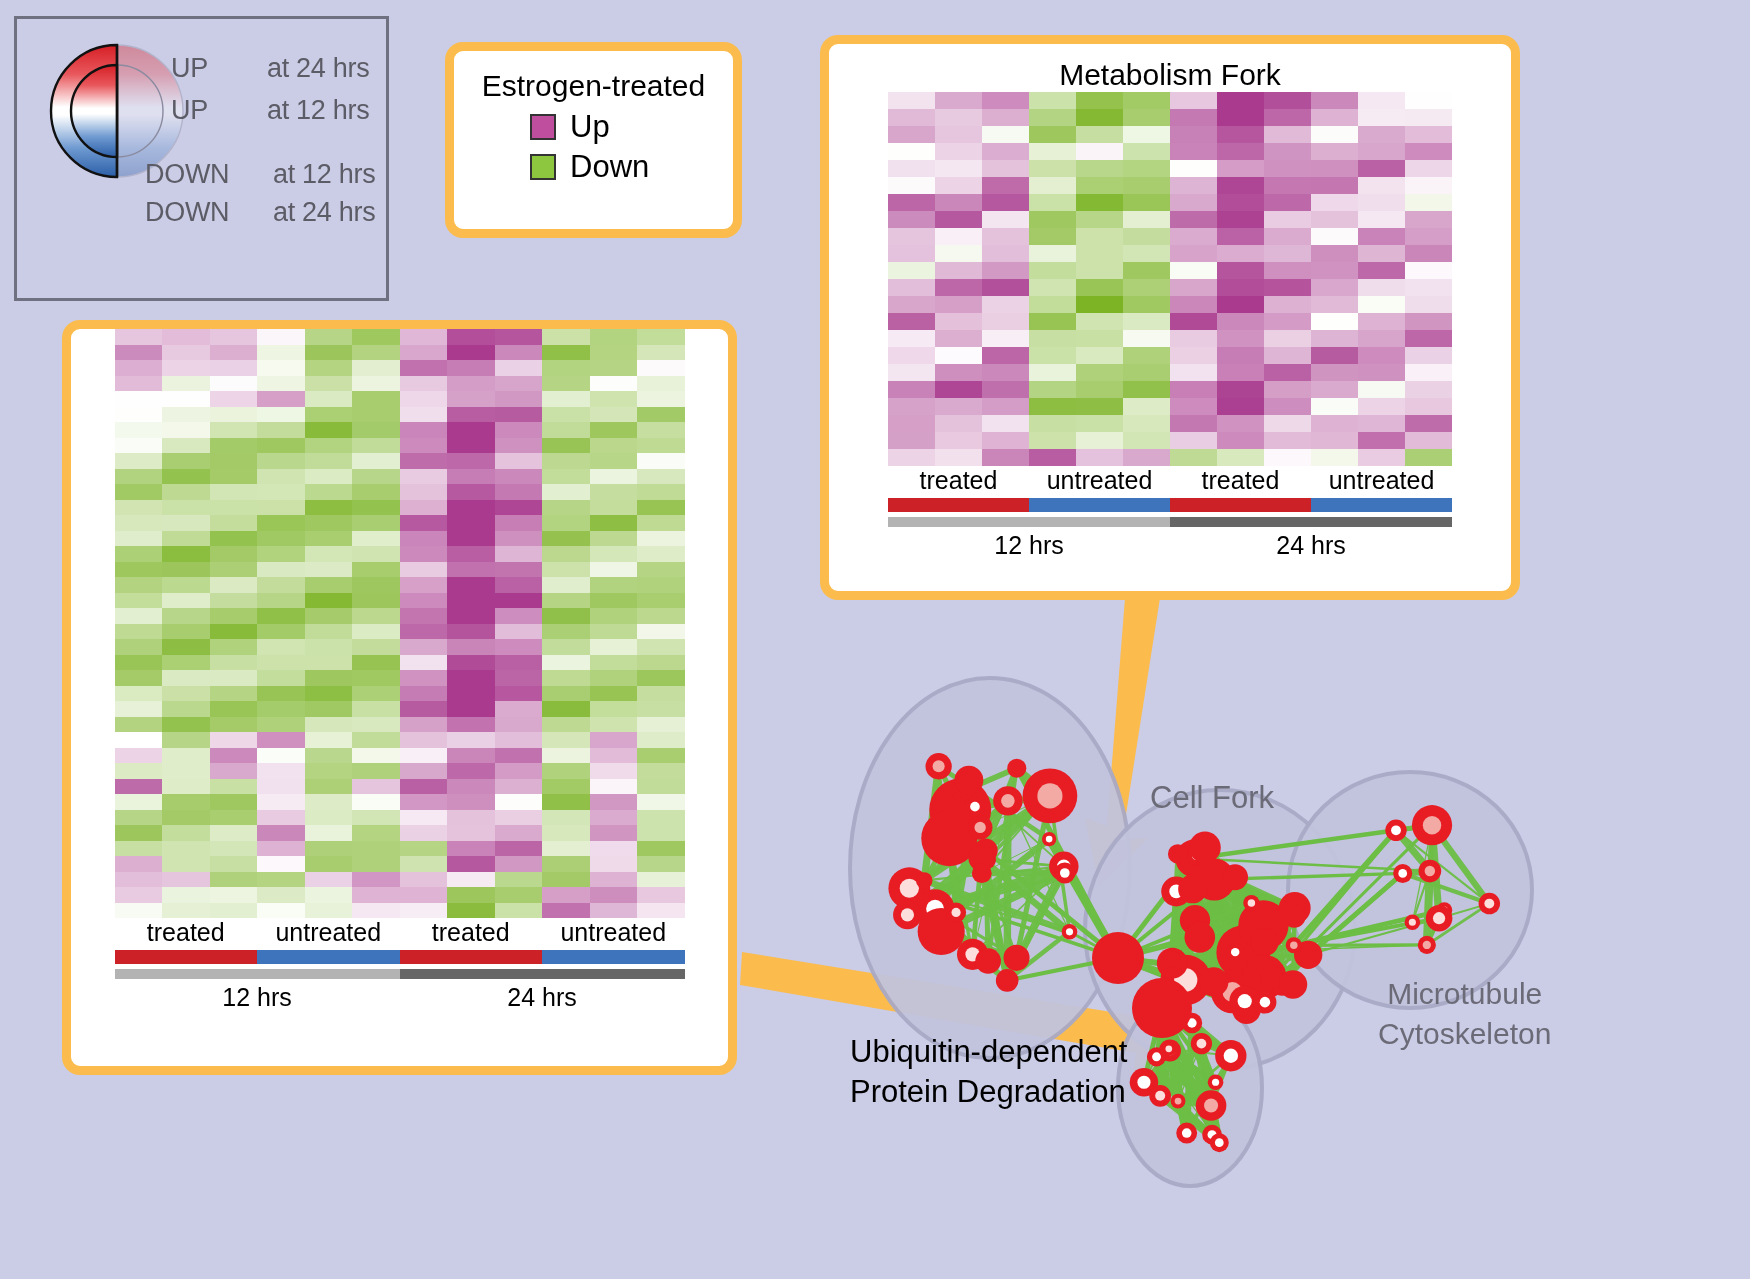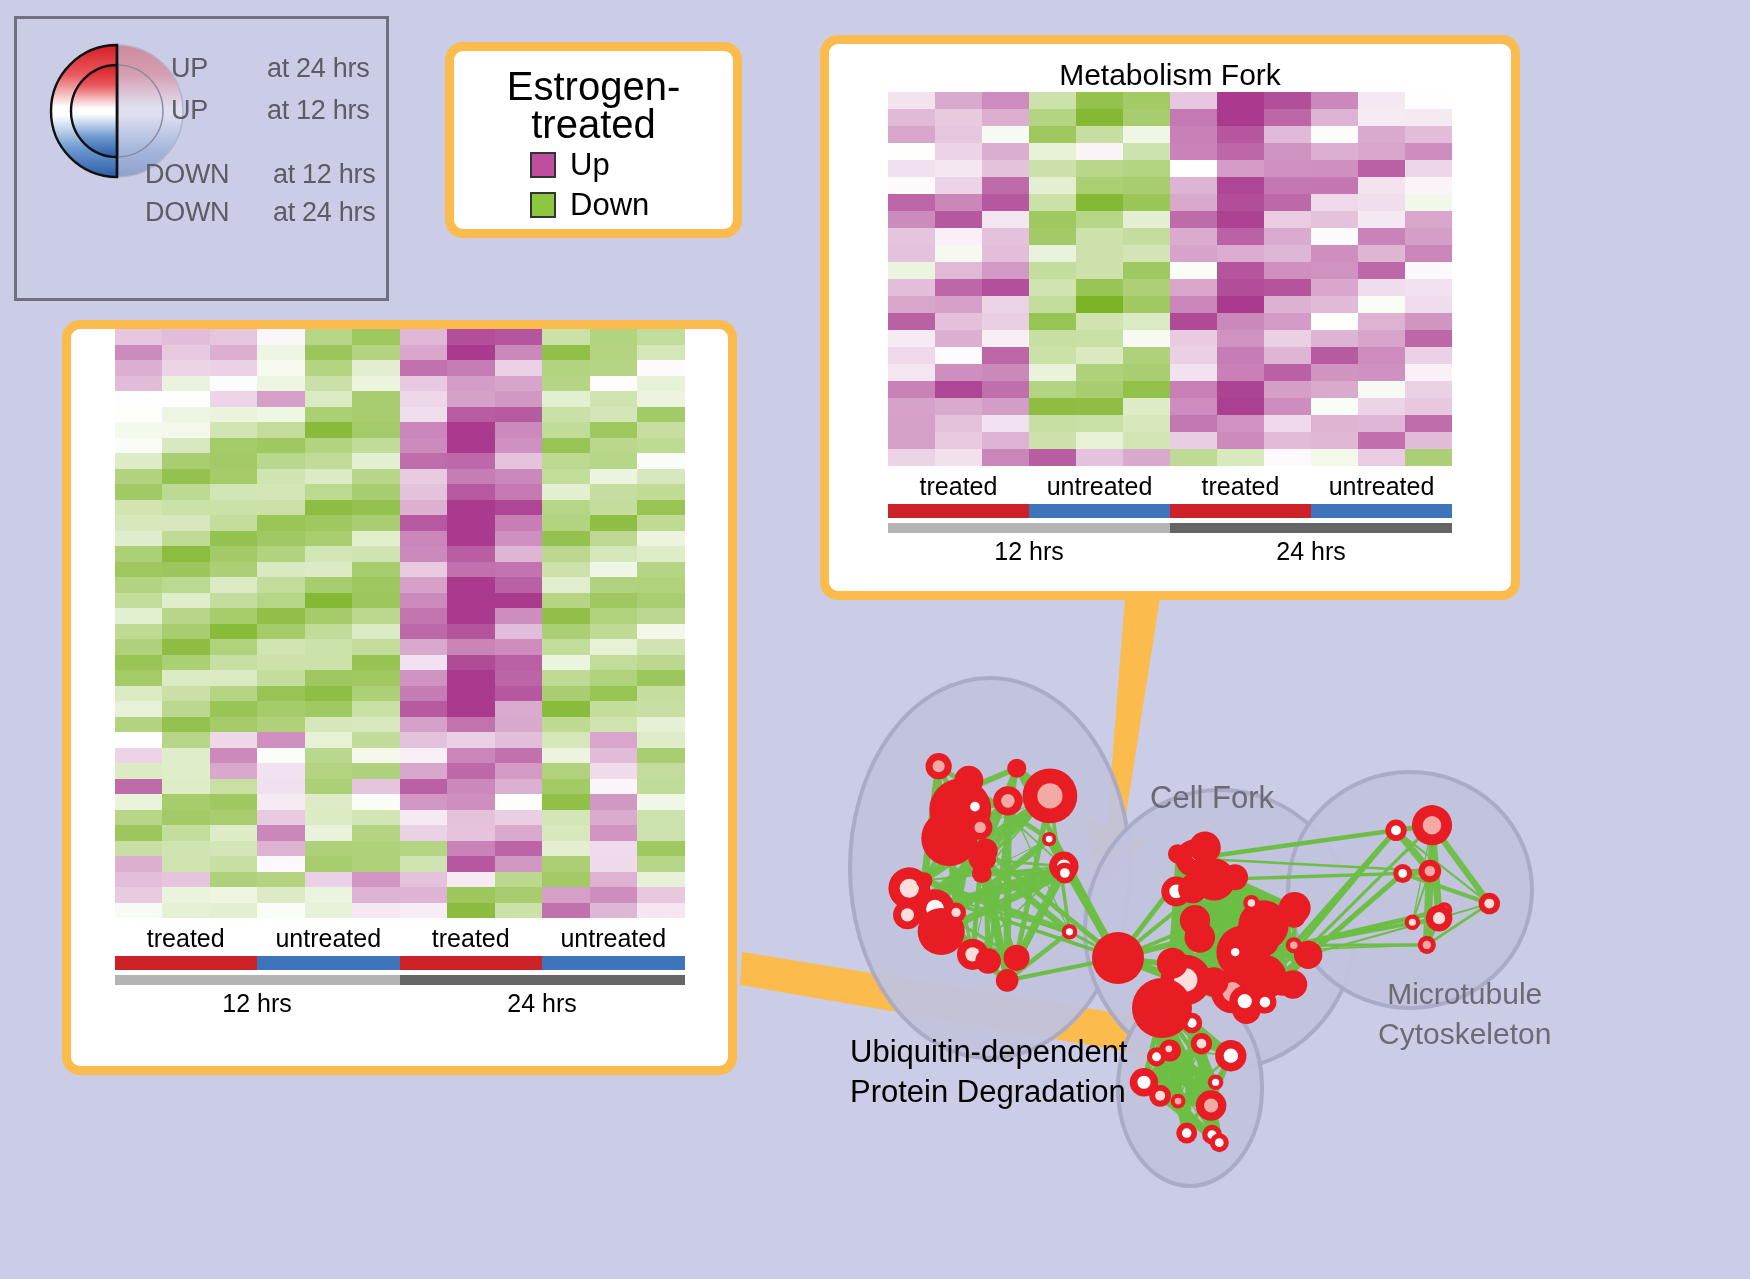--- a/index.html
+++ b/index.html
@@ -27,36 +27,36 @@
     color:#5c5c66;font-size:25px;line-height:34px;
   }
 
   
   .card{
     background:#ffffff;border:9px solid #fbbc4d;border-radius:18px;
     box-sizing:border-box;
   }
   #updown-legend{left:445px;top:42px;width:297px;height:196px;padding-top:16px;}
   #updown-legend .ttl{
-    text-align:center;font-size:40px;color:#000;line-height:38px;
+    text-align:center;font-size:30px;color:#000;line-height:38px;
   }
   .swatch-row{display:flex;align-items:center;gap:14px;margin-left:76px;margin-top:4px;}
   .swatch{width:26px;height:26px;border:2px solid #333;box-sizing:border-box;}
   .swatch-lbl{font-size:31px;color:#000;}
 
   
   #panel-replication{left:820px;top:35px;width:700px;height:565px;}
   #panel-apc{left:62px;top:320px;width:675px;height:755px;}
   .panel-title{
     text-align:center;font-size:30px;color:#000;margin-top:14px;font-weight:normal;
   }
   .hm{display:grid;margin:0 auto;}
   .hm div{width:100%;height:100%;}
 
-  .axis-wrap{margin:6px auto;}
+  .axis-wrap{margin:0 auto;}
   .axis-labels{display:grid;grid-template-columns:repeat(4,1fr);font-size:25px;
       text-align:center;color:#000;}
   .bar-treat{display:grid;grid-template-columns:repeat(4,1fr);height:14px;margin-top:3px;}
   .bar-time{display:grid;grid-template-columns:repeat(2,1fr);height:10px;margin-top:5px;}
   .time-labels{display:grid;grid-template-columns:repeat(2,1fr);font-size:25px;
       text-align:center;color:#000;margin-top:4px;}
 
   
   #network{left:800px;top:600px;width:950px;height:679px;}
   .net-lbl{position:absolute;white-space:pre-line;line-height:40px;}

